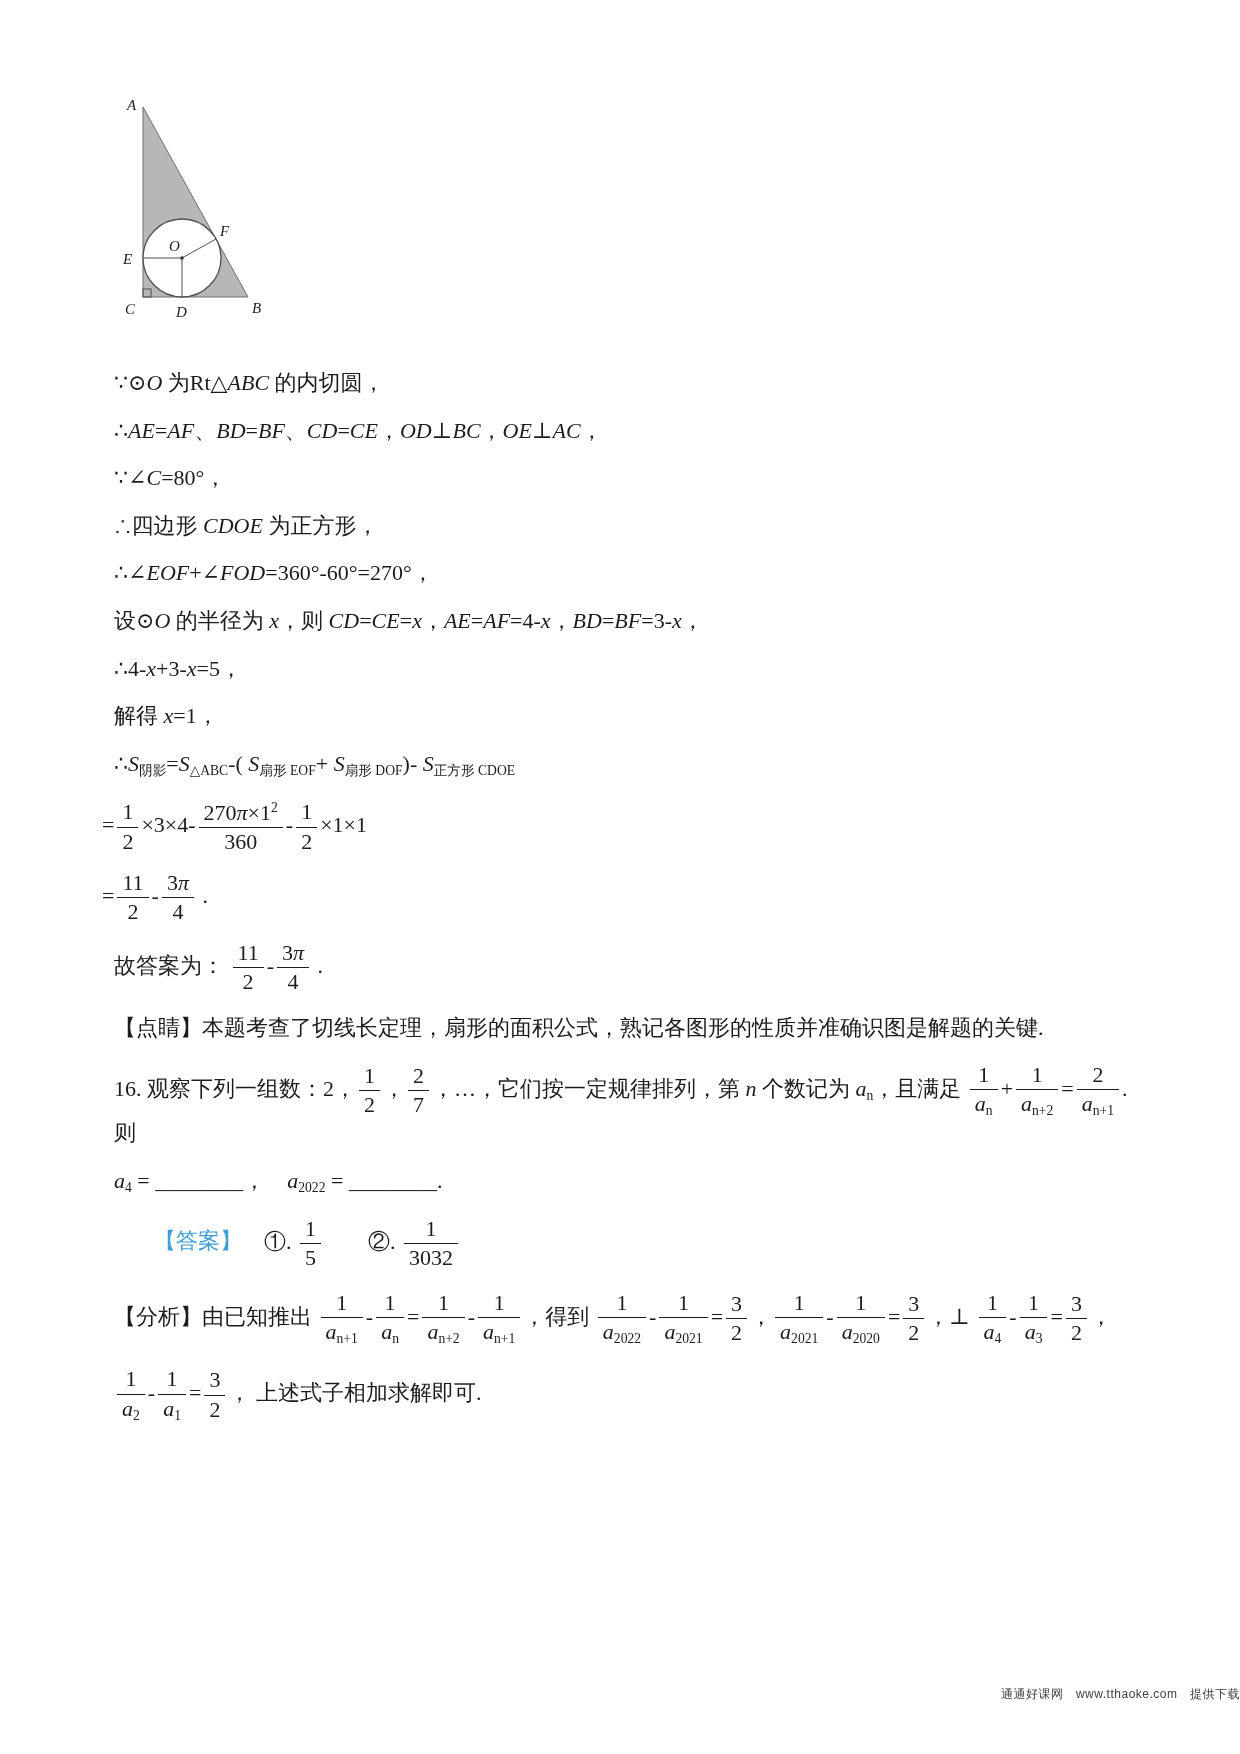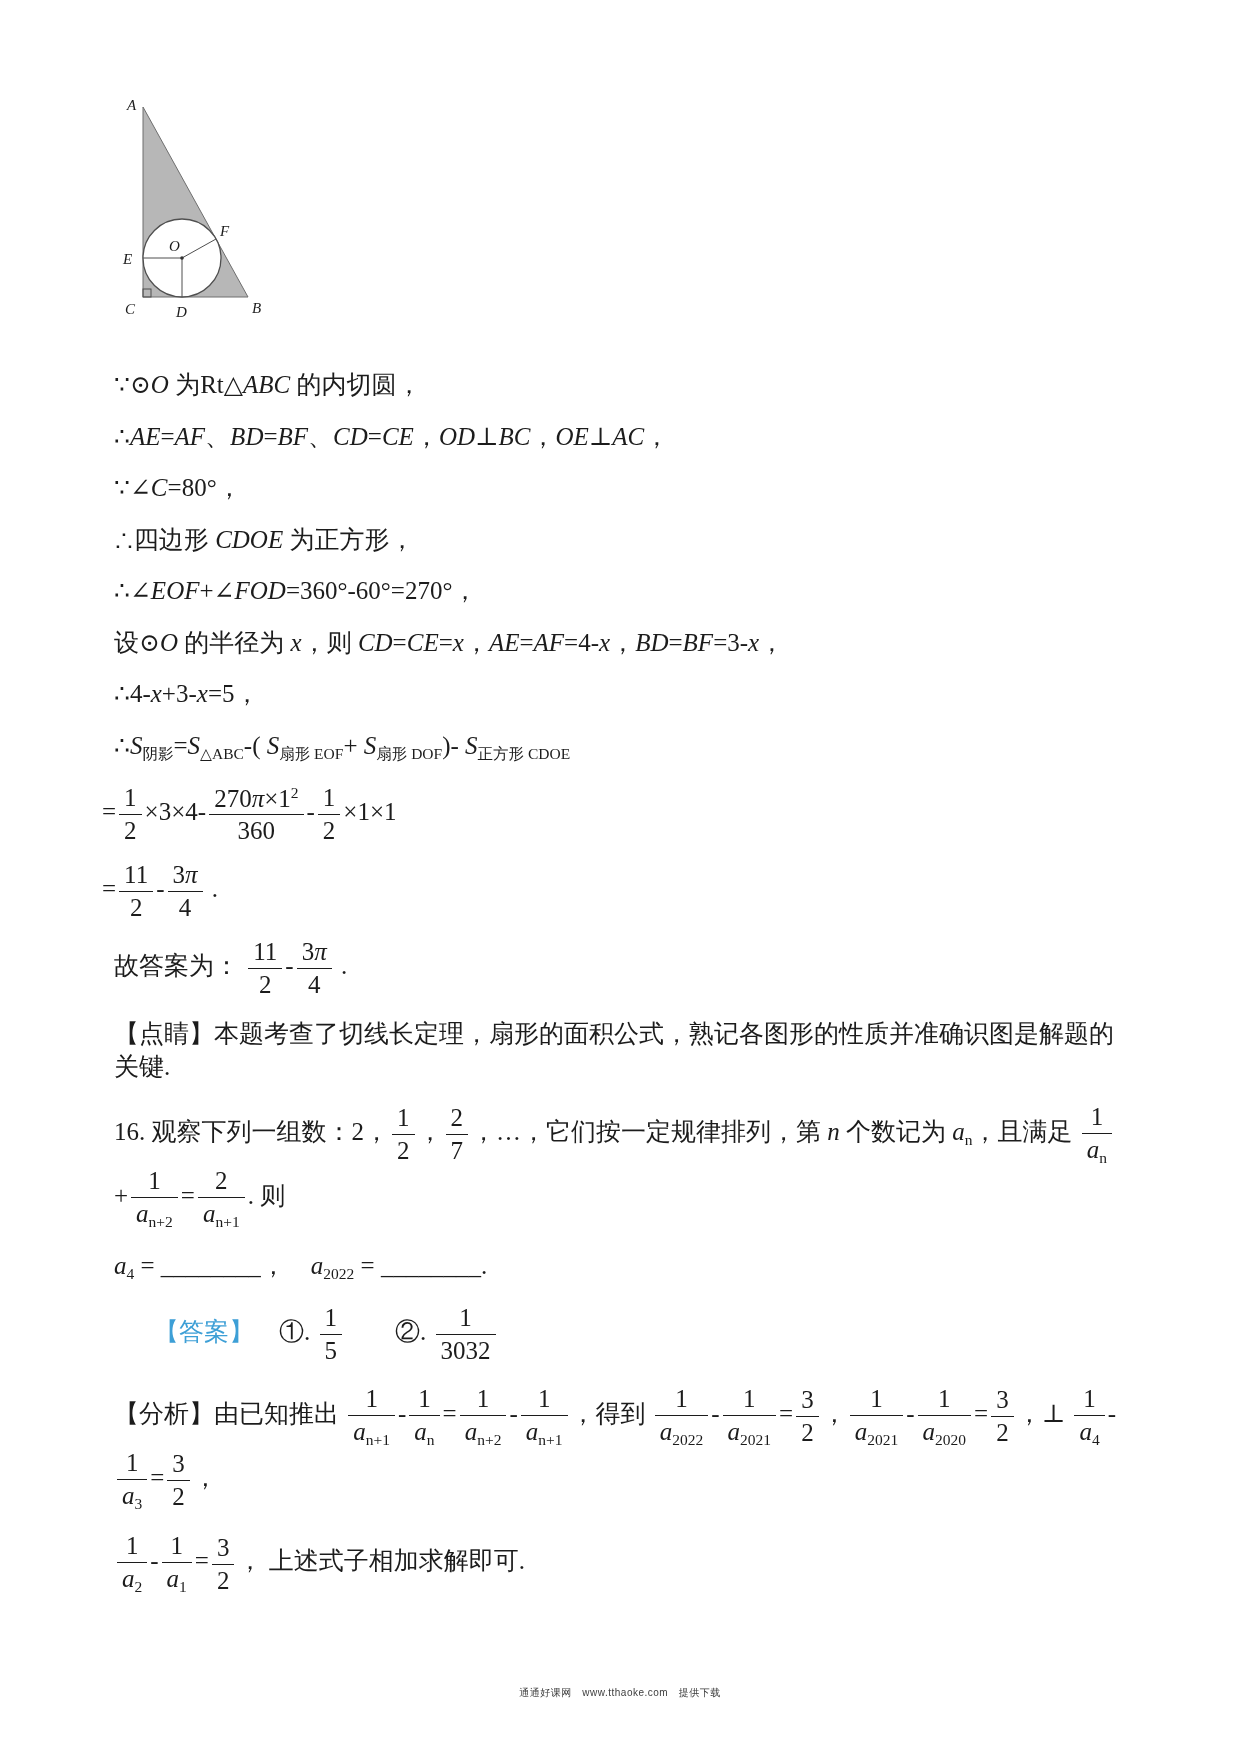--- a/index.html
+++ b/index.html
@@ -15,37 +15,37 @@
   .figure-wrap { margin:0 0 44px 2px; }
   .figure-wrap svg { display:block; }
   .tri { fill:#b7b7b7; stroke:#6e6e6e; stroke-width:1; }
   .circ { fill:#ffffff; stroke:#4f4f4f; stroke-width:1.3; }
   .rad { stroke:#4f4f4f; stroke-width:1; }
   .ramark { fill:none; stroke:#4f4f4f; stroke-width:1; }
   .flabel { font-family:"Liberation Serif",serif; font-style:italic; font-size:15px; fill:#1c1c1c; }
   .cdot { fill:#333; }
 
   
-  .line { font-size:25px; line-height:1.3; margin-bottom:19px; }
+  .line { font-size:22px; line-height:1.3; margin-bottom:19px; }
   .line .pl { font-style:normal; }
   .line .it { font-style:italic; }
   .line .sb { font-size:0.62em; vertical-align:-0.32em; }
   .line .sp { font-size:0.62em; vertical-align:0.55em; }
   .line .lbl { color:var(--accent,#3d9fd6);margin-left:40px; }
   .line.eq { margin-left:-12px; margin-bottom:15px; }
   .line.mt { margin-top:5px; }
 
   .frac { display:inline-block; vertical-align:middle; text-align:center; margin:0 3px; line-height:1.12; }
   .frac .num { display:block; border-bottom:1.5px solid #1c1c1c; padding:1px 5px 2px; }
   .frac .den { display:block; padding:2px 5px 0; }
 
   .footer {
     position:absolute; left:0; top:1686px; width:100%;
-    text-align:center; font-family:"Liberation Sans",sans-serif;
-    font-size:10px; color:#3d3d3d; letter-spacing:0.5px;
+    text-align:right; font-family:"Liberation Sans",sans-serif;
+    font-size:12px; color:#3d3d3d; letter-spacing:0.5px;
   }
 </style>
 </head>
 <body>
 
 <div class="page">
 
   <div class="figure-wrap">
     <svg width="156" height="230" viewBox="0 0 156 230">
       <polygon class="tri" points="27,12 27,202 132,202"></polygon>
@@ -66,20 +66,21 @@
   </div>
 
   <div class="lines">
       <div class="line"><span class="pl">∵⊙</span><span class="it">O</span><span class="pl"> 为Rt△</span><span class="it">ABC</span><span class="pl"> 的内切圆，</span></div>
       <div class="line"><span class="pl">∴</span><span class="it">AE</span><span class="pl">=</span><span class="it">AF</span><span class="pl">、</span><span class="it">BD</span><span class="pl">=</span><span class="it">BF</span><span class="pl">、</span><span class="it">CD</span><span class="pl">=</span><span class="it">CE</span><span class="pl">，</span><span class="it">OD</span><span class="pl">⊥</span><span class="it">BC</span><span class="pl">，</span><span class="it">OE</span><span class="pl">⊥</span><span class="it">AC</span><span class="pl">，</span></div>
       <div class="line"><span class="pl">∵∠</span><span class="it">C</span><span class="pl">=80°，</span></div>
       <div class="line"><span class="pl">∴四边形 </span><span class="it">CDOE</span><span class="pl"> 为正方形，</span></div>
       <div class="line"><span class="pl">∴∠</span><span class="it">EOF</span><span class="pl">+∠</span><span class="it">FOD</span><span class="pl">=360°-60°=270°，</span></div>
       <div class="line"><span class="pl">设⊙</span><span class="it">O</span><span class="pl"> 的半径为 </span><span class="it">x</span><span class="pl">，则 </span><span class="it">CD</span><span class="pl">=</span><span class="it">CE</span><span class="pl">=</span><span class="it">x</span><span class="pl">，</span><span class="it">AE</span><span class="pl">=</span><span class="it">AF</span><span class="pl">=4-</span><span class="it">x</span><span class="pl">，</span><span class="it">BD</span><span class="pl">=</span><span class="it">BF</span><span class="pl">=3-</span><span class="it">x</span><span class="pl">，</span></div>
       <div class="line"><span class="pl">∴4-</span><span class="it">x</span><span class="pl">+3-</span><span class="it">x</span><span class="pl">=5，</span></div>
+      <div class="line"><span class="pl">解得 </span><span class="it">x</span><span class="pl">=1，</span></div>
       <div class="line"><span class="pl">∴</span><span class="it">S</span><span class="sb">阴影</span><span class="pl">=</span><span class="it">S</span><span class="sb">△ABC</span><span class="pl">-( </span><span class="it">S</span><span class="sb">扇形 EOF</span><span class="pl">+ </span><span class="it">S</span><span class="sb">扇形 DOF</span><span class="pl">)- </span><span class="it">S</span><span class="sb">正方形 CDOE</span></div>
       <div class="line eq"><span class="pl">=</span><span class="frac"><span class="num"><span class="pl">1</span></span><span class="den"><span class="pl">2</span></span></span><span class="pl">×3×4-</span><span class="frac"><span class="num"><span class="pl">270</span><span class="it">π</span><span class="pl">×1</span><span class="sp">2</span></span><span class="den"><span class="pl">360</span></span></span><span class="pl">-</span><span class="frac"><span class="num"><span class="pl">1</span></span><span class="den"><span class="pl">2</span></span></span><span class="pl">×1×1</span></div>
       <div class="line eq"><span class="pl">=</span><span class="frac"><span class="num"><span class="pl">11</span></span><span class="den"><span class="pl">2</span></span></span><span class="pl">-</span><span class="frac"><span class="num"><span class="pl">3</span><span class="it">π</span></span><span class="den"><span class="pl">4</span></span></span><span class="pl"> .</span></div>
       <div class="line"><span class="pl">故答案为： </span><span class="frac"><span class="num"><span class="pl">11</span></span><span class="den"><span class="pl">2</span></span></span><span class="pl">-</span><span class="frac"><span class="num"><span class="pl">3</span><span class="it">π</span></span><span class="den"><span class="pl">4</span></span></span><span class="pl"> .</span></div>
       <div class="line"><span class="pl">【点睛】本题考查了切线长定理，扇形的面积公式，熟记各图形的性质并准确识图是解题的关键.</span></div>
       <div class="line mt"><span class="pl">16. 观察下列一组数：2，</span><span class="frac"><span class="num"><span class="pl">1</span></span><span class="den"><span class="pl">2</span></span></span><span class="pl">，</span><span class="frac"><span class="num"><span class="pl">2</span></span><span class="den"><span class="pl">7</span></span></span><span class="pl">，…，它们按一定规律排列，第 </span><span class="it">n</span><span class="pl"> 个数记为 </span><span class="it">a</span><span class="sb">n</span><span class="pl">，且满足 </span><span class="frac"><span class="num"><span class="pl">1</span></span><span class="den"><span class="it">a</span><span class="sb">n</span></span></span><span class="pl">+</span><span class="frac"><span class="num"><span class="pl">1</span></span><span class="den"><span class="it">a</span><span class="sb">n+2</span></span></span><span class="pl">=</span><span class="frac"><span class="num"><span class="pl">2</span></span><span class="den"><span class="it">a</span><span class="sb">n+1</span></span></span><span class="pl">. 则</span></div>
       <div class="line"><span class="it">a</span><span class="sb">4</span><span class="pl"> = ________，　</span><span class="it">a</span><span class="sb">2022</span><span class="pl"> = ________.</span></div>
       <div class="line"><span class="lbl">【答案】</span><span class="pl">　①. </span><span class="frac"><span class="num"><span class="pl">1</span></span><span class="den"><span class="pl">5</span></span></span><span class="pl">　　②. </span><span class="frac"><span class="num"><span class="pl">1</span></span><span class="den"><span class="pl">3032</span></span></span></div>
       <div class="line"><span class="pl">【分析】由已知推出 </span><span class="frac"><span class="num"><span class="pl">1</span></span><span class="den"><span class="it">a</span><span class="sb">n+1</span></span></span><span class="pl">-</span><span class="frac"><span class="num"><span class="pl">1</span></span><span class="den"><span class="it">a</span><span class="sb">n</span></span></span><span class="pl">=</span><span class="frac"><span class="num"><span class="pl">1</span></span><span class="den"><span class="it">a</span><span class="sb">n+2</span></span></span><span class="pl">-</span><span class="frac"><span class="num"><span class="pl">1</span></span><span class="den"><span class="it">a</span><span class="sb">n+1</span></span></span><span class="pl">，得到 </span><span class="frac"><span class="num"><span class="pl">1</span></span><span class="den"><span class="it">a</span><span class="sb">2022</span></span></span><span class="pl">-</span><span class="frac"><span class="num"><span class="pl">1</span></span><span class="den"><span class="it">a</span><span class="sb">2021</span></span></span><span class="pl">=</span><span class="frac"><span class="num"><span class="pl">3</span></span><span class="den"><span class="pl">2</span></span></span><span class="pl">，</span><span class="frac"><span class="num"><span class="pl">1</span></span><span class="den"><span class="it">a</span><span class="sb">2021</span></span></span><span class="pl">-</span><span class="frac"><span class="num"><span class="pl">1</span></span><span class="den"><span class="it">a</span><span class="sb">2020</span></span></span><span class="pl">=</span><span class="frac"><span class="num"><span class="pl">3</span></span><span class="den"><span class="pl">2</span></span></span><span class="pl">，⊥ </span><span class="frac"><span class="num"><span class="pl">1</span></span><span class="den"><span class="it">a</span><span class="sb">4</span></span></span><span class="pl">-</span><span class="frac"><span class="num"><span class="pl">1</span></span><span class="den"><span class="it">a</span><span class="sb">3</span></span></span><span class="pl">=</span><span class="frac"><span class="num"><span class="pl">3</span></span><span class="den"><span class="pl">2</span></span></span><span class="pl">，</span></div>
       <div class="line"><span class="frac"><span class="num"><span class="pl">1</span></span><span class="den"><span class="it">a</span><span class="sb">2</span></span></span><span class="pl">-</span><span class="frac"><span class="num"><span class="pl">1</span></span><span class="den"><span class="it">a</span><span class="sb">1</span></span></span><span class="pl">=</span><span class="frac"><span class="num"><span class="pl">3</span></span><span class="den"><span class="pl">2</span></span></span><span class="pl">， 上述式子相加求解即可.</span></div>

